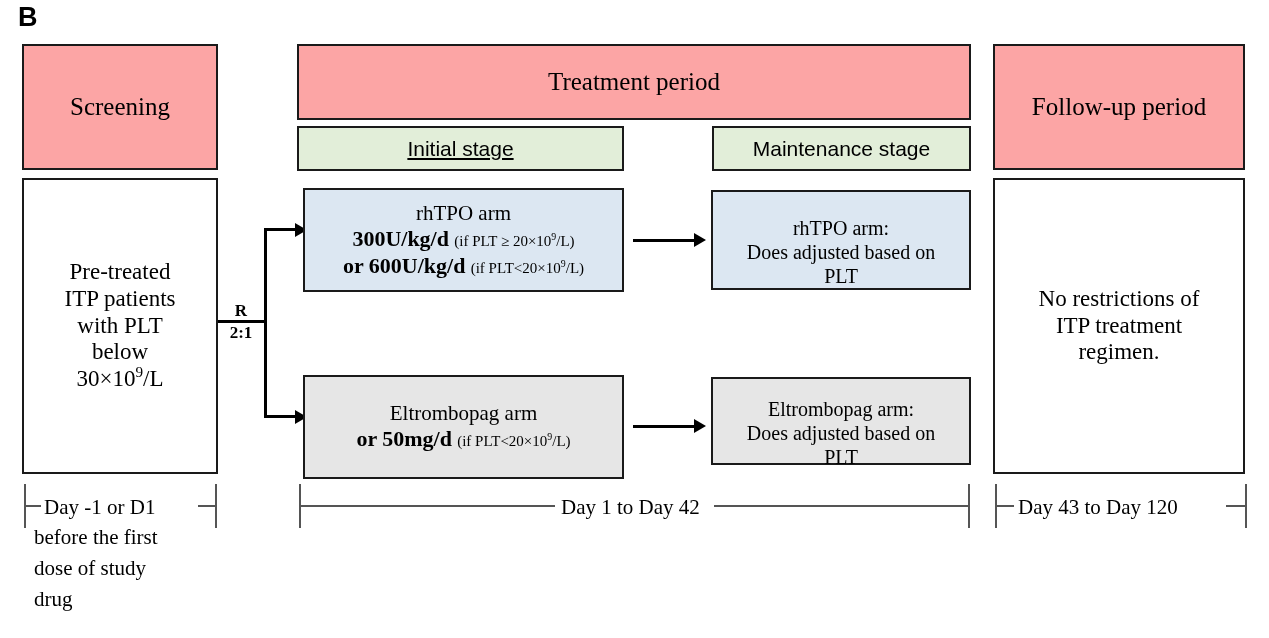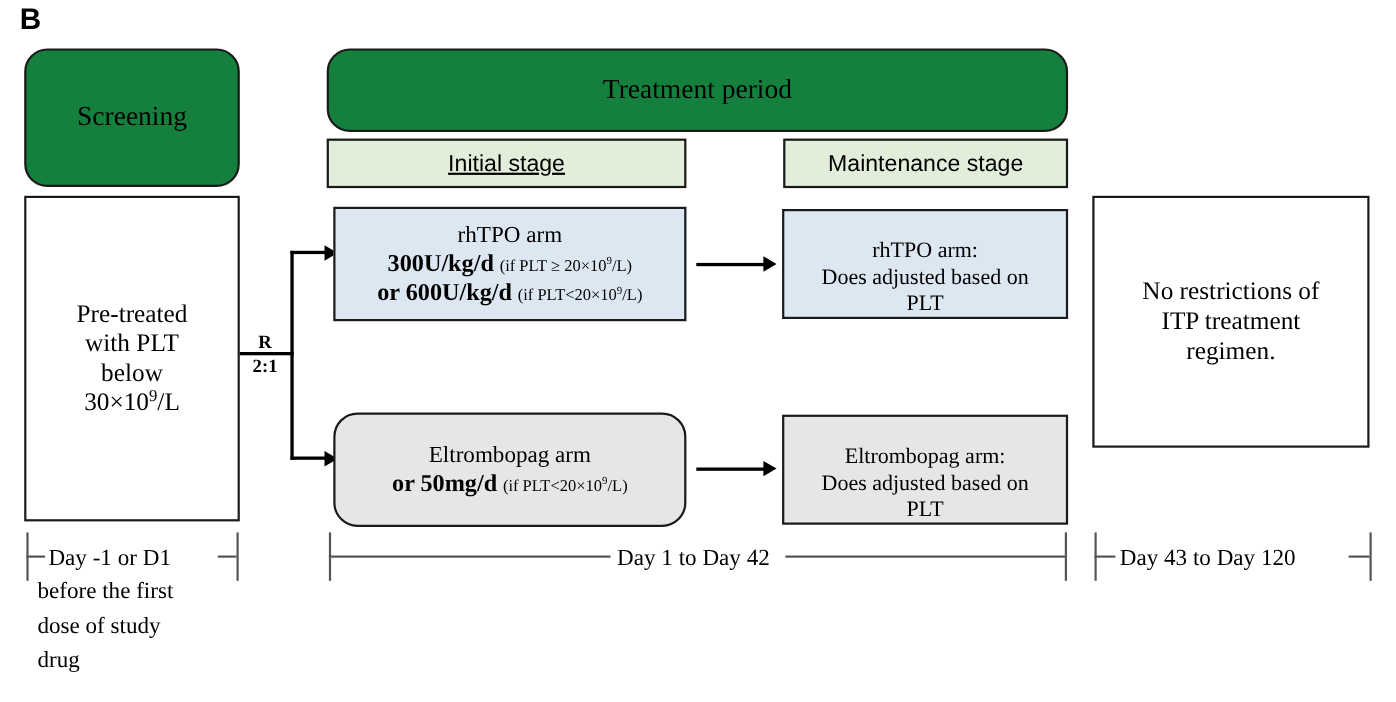--- a/index.html
+++ b/index.html
@@ -38,21 +38,21 @@
   }
   .box .inner {
     width: 100%;
     padding: 0 4px;
     box-sizing: border-box;
   }
 
   .serif { font-family: "Liberation Serif", serif; }
   .sans  { font-family: "Liberation Sans", sans-serif; }
 
-  .pink  { background: #15803d; border-radius: 21px; }
+  .pink  { background: #fca5a5; }
   .green { background: #e2eed9; }
   .blue  { background: #dce7f2; }
   .grey  { background: #e6e6e6; }
   .white { background: #ffffff; }
 
   .t-period   { font-size: 25px; }
   .t-stage    { font-size: 21px; }
   .t-screen   { font-size: 25px; }
   .t-followup { font-size: 25px; }
   .t-body     { font-size: 23px; line-height: 1.16; }
@@ -121,32 +121,36 @@
   <div class="panel-label" style="left:18px; top:4px;">B</div>
 
   <div class="box pink" style="left:22px; top:44px; width:196px; height:126px;">
     <div class="inner t-screen serif">Screening</div>
   </div>
 
   <div class="box pink" style="left:297px; top:44px; width:674px; height:76px;">
     <div class="inner t-period serif">Treatment period</div>
   </div>
 
+  <div class="box pink" style="left:993px; top:44px; width:252px; height:126px;">
+    <div class="inner t-followup serif">Follow-up period</div>
+  </div>
 
   <div class="box green" style="left:297px; top:126px; width:327px; height:45px;text-decoration:underline;">
     <div class="inner t-stage sans">Initial stage</div>
   </div>
 
   <div class="box green" style="left:712px; top:126px; width:259px; height:45px;">
     <div class="inner t-stage sans">Maintenance stage</div>
   </div>
 
   <div class="box white" style="left:22px; top:178px; width:196px; height:296px;">
     <div class="inner t-body serif">
       <div>Pre-treated</div>
+      <div>ITP patients</div>
       <div>with PLT</div>
       <div>below</div>
       <div><span>30×10</span><sup>9</sup><span>/L</span></div>
     </div>
   </div>
 
   <div class="hline" style="left:218px; top:320px; width:49px;"></div>
 
   <div class="vline" style="left:264px; top:228px; height:190px;"></div>
 
@@ -171,39 +175,39 @@
   <div class="arrow-head" style="left:694px; top:233px;"></div>
 
   <div class="box blue" style="left:711px; top:190px; width:260px; height:100px;">
     <div class="inner t-maint serif">
       <div>rhTPO  arm:</div>
       <div>Does adjusted based on</div>
       <div>PLT</div>
     </div>
   </div>
 
-  <div class="box grey" style="left:303px; top:375px; width:321px; height:104px;border-radius:22px;">
+  <div class="box grey" style="left:303px; top:375px; width:321px; height:104px;">
     <div class="inner t-arm serif">
       <div>Eltrombopag arm</div>
       <div><span class="big">or 50mg/d</span> <span class="cond"><span>(if PLT&lt;20×10</span><sup>9</sup><span>/L)</span></span></div>
     </div>
   </div>
 
   <div class="hline" style="left:633px; top:424.5px; width:64px;"></div>
   <div class="arrow-head" style="left:694px; top:419px;"></div>
 
-  <div class="box grey" style="left:711px; top:377px; width:260px; height:100px;">
+  <div class="box grey" style="left:711px; top:377px; width:260px; height:88px;">
     <div class="inner t-maint serif">
       <div>Eltrombopag arm:</div>
       <div>Does adjusted based on</div>
       <div>PLT</div>
     </div>
   </div>
 
-  <div class="box white" style="left:993px; top:178px; width:252px; height:229px;">
+  <div class="box white" style="left:993px; top:178px; width:252px; height:296px;">
     <div class="inner t-body serif">
       <div>No restrictions of</div>
       <div>ITP treatment</div>
       <div>regimen.</div>
     </div>
   </div>
 
   <div class="tl-tick" style="left:24px; top:484px; height:44px;"></div>
   <div class="tl-tick" style="left:215px; top:484px; height:44px;"></div>
   <div class="tl-rule" style="left:24px; top:505px; width:17px;"></div>

